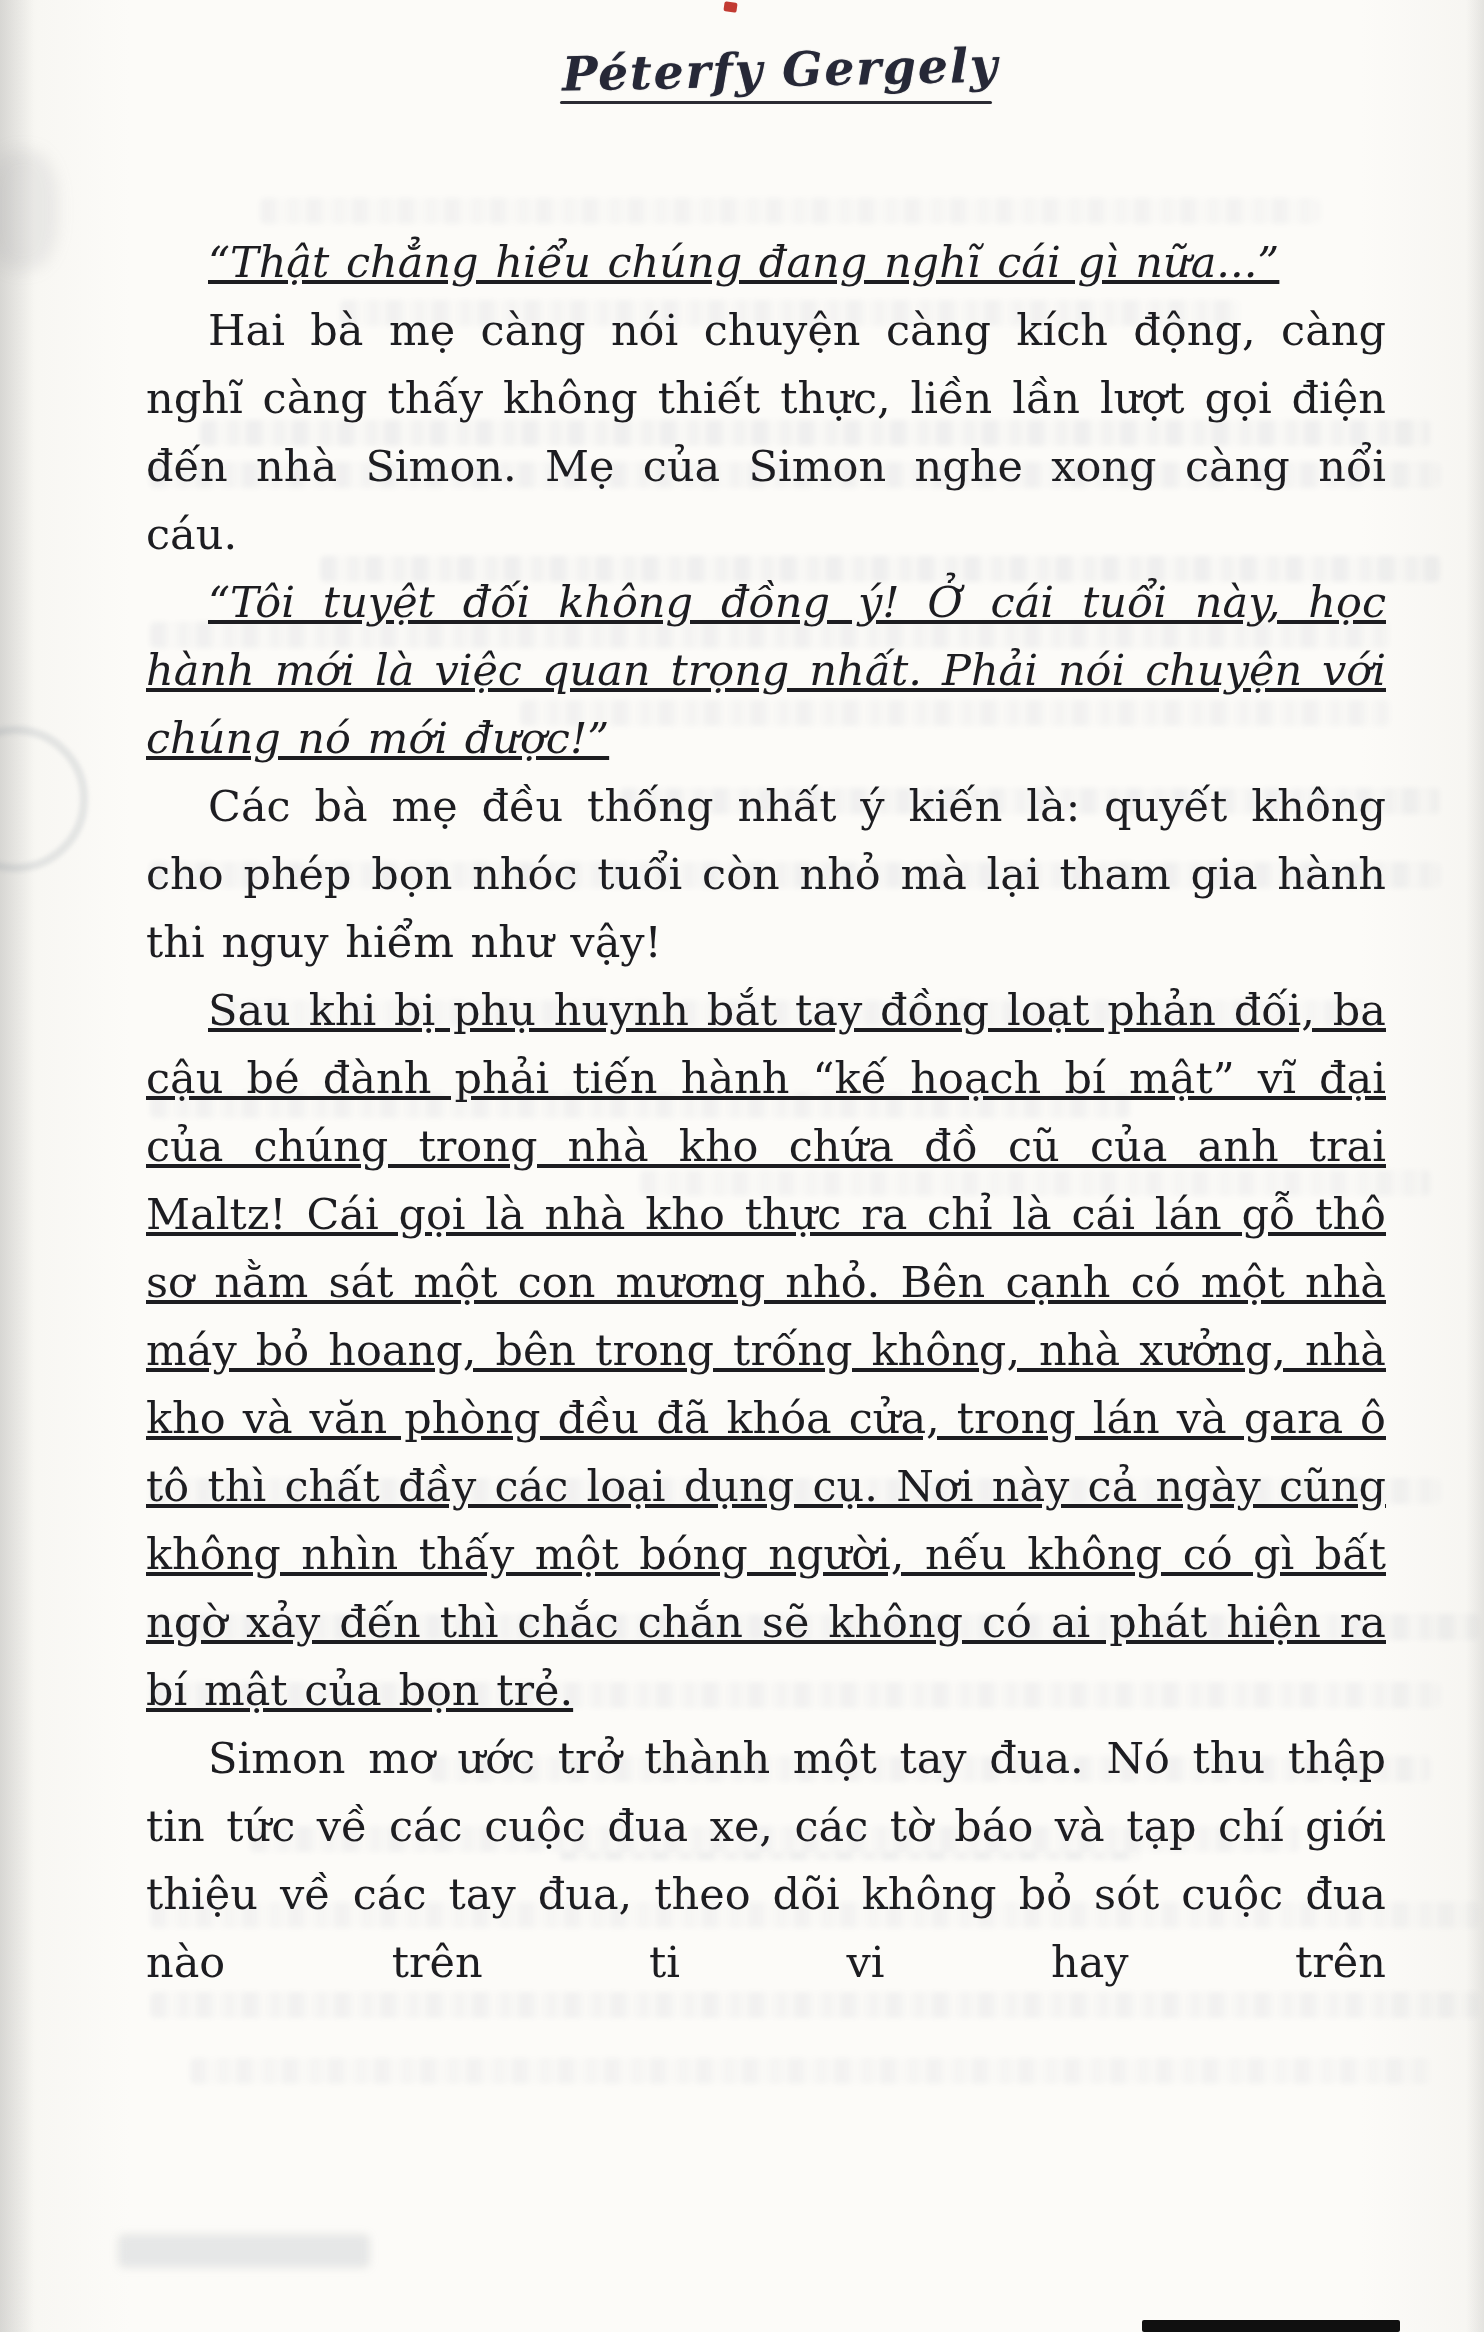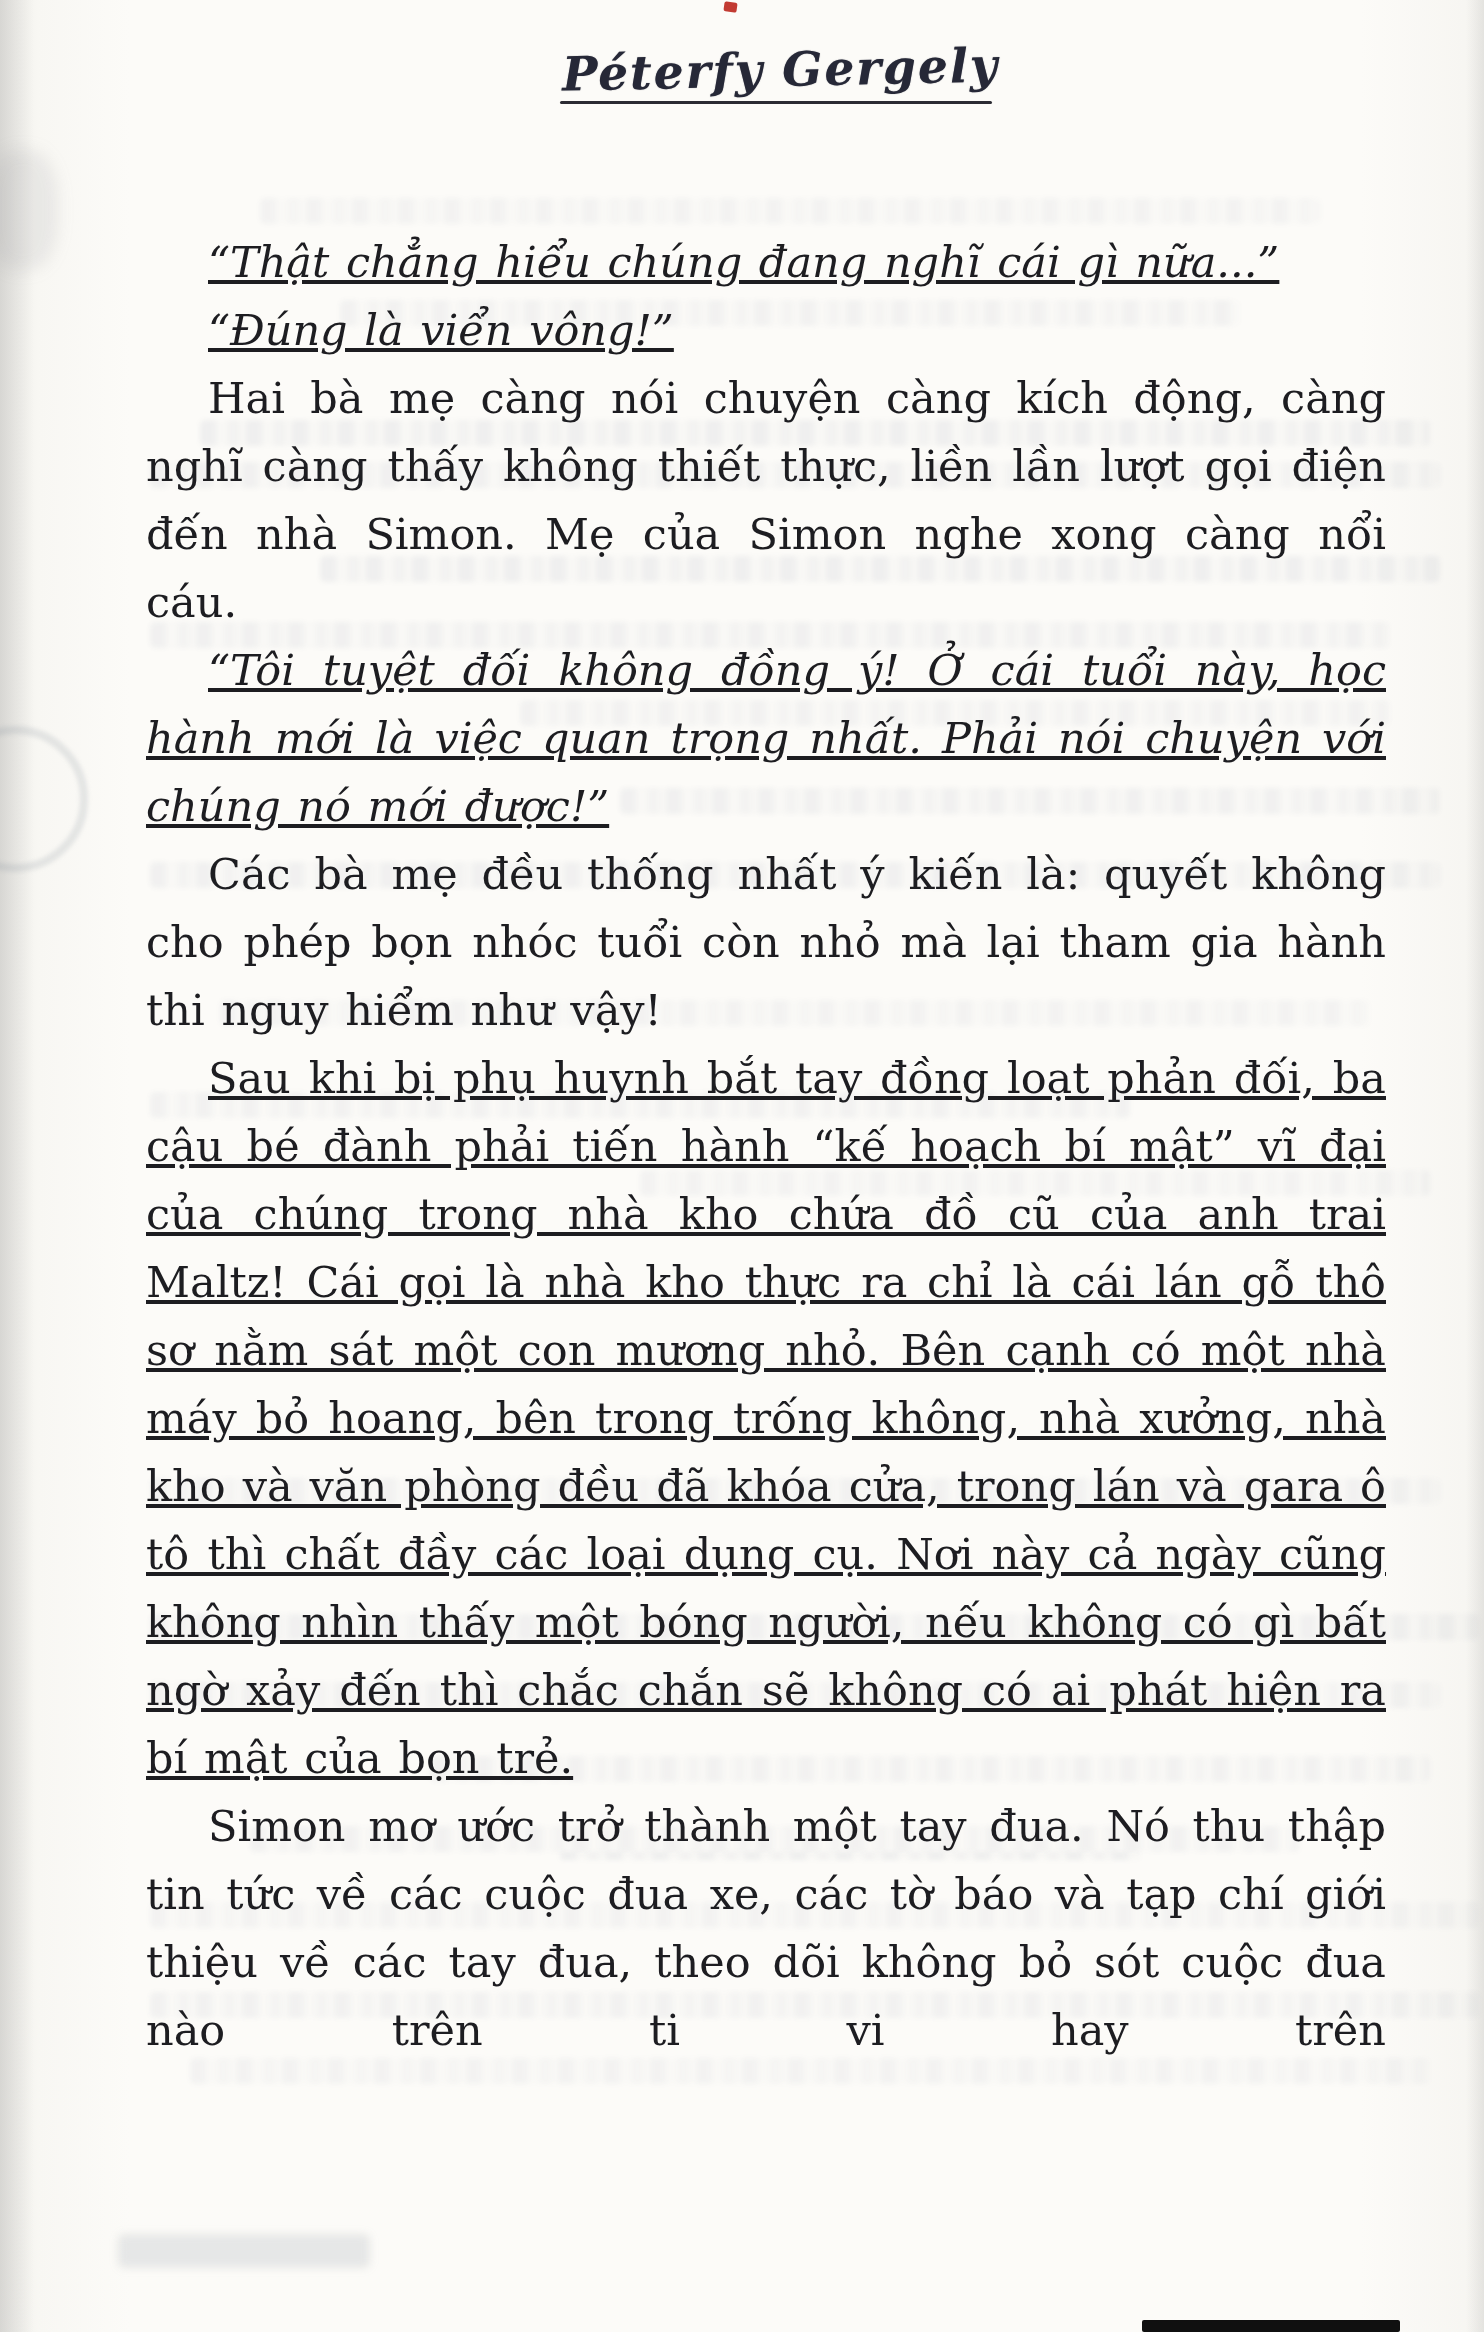--- a/index.html
+++ b/index.html
@@ -101,21 +101,20 @@
   <div class="bleed" style="left:150px; top:1992px; width:1330px; opacity:.40;"></div>
   <div class="bleed" style="left:190px; top:2058px; width:1240px; opacity:.35;"></div>
 
   <div class="header-wrap">
     <span class="author">Péterfy Gergely</span>
   </div>
   <div class="header-rule"></div>
 
   <div class="content">
     <p class="quote p1">“Thật chẳng hiểu chúng đang nghĩ cái gì nữa...”</p>
-    <p class="quote p2">“Đúng là viển vông!”</p>
     <p class="p3">Hai bà mẹ càng nói chuyện càng kích động, càng nghĩ càng thấy không thiết thực, liền lần lượt gọi điện đến nhà Simon. Mẹ của Simon nghe xong càng nổi cáu.</p>
     <p class="quote p4">“Tôi tuyệt đối không đồng ý! Ở cái tuổi này, học hành mới là việc quan trọng nhất. Phải nói chuyện với chúng nó mới được!”</p>
     <p class="p5">Các bà mẹ đều thống nhất ý kiến là: quyết không cho phép bọn nhóc tuổi còn nhỏ mà lại tham gia hành thi nguy hiểm như vậy!</p>
     <p class="p6">Sau khi bị phụ huynh bắt tay đồng loạt phản đối, ba cậu bé đành phải tiến hành “kế hoạch bí mật” vĩ đại của chúng trong nhà kho chứa đồ cũ của anh trai Maltz! Cái gọi là nhà kho thực ra chỉ là cái lán gỗ thô sơ nằm sát một con mương nhỏ. Bên cạnh có một nhà máy bỏ hoang, bên trong trống không, nhà xưởng, nhà kho và văn phòng đều đã khóa cửa, trong lán và gara ô tô thì chất đầy các loại dụng cụ. Nơi này cả ngày cũng không nhìn thấy một bóng người, nếu không có gì bất ngờ xảy đến thì chắc chắn sẽ không có ai phát hiện ra bí mật của bọn trẻ.</p>
     <p class="p7">Simon mơ ước trở thành một tay đua. Nó thu thập tin tức về các cuộc đua xe, các tờ báo và tạp chí giới thiệu về các tay đua, theo dõi không bỏ sót cuộc đua nào trên ti vi hay trên</p>
   </div>
 
   <div class="folio">
     <span>12</span>
   </div>

